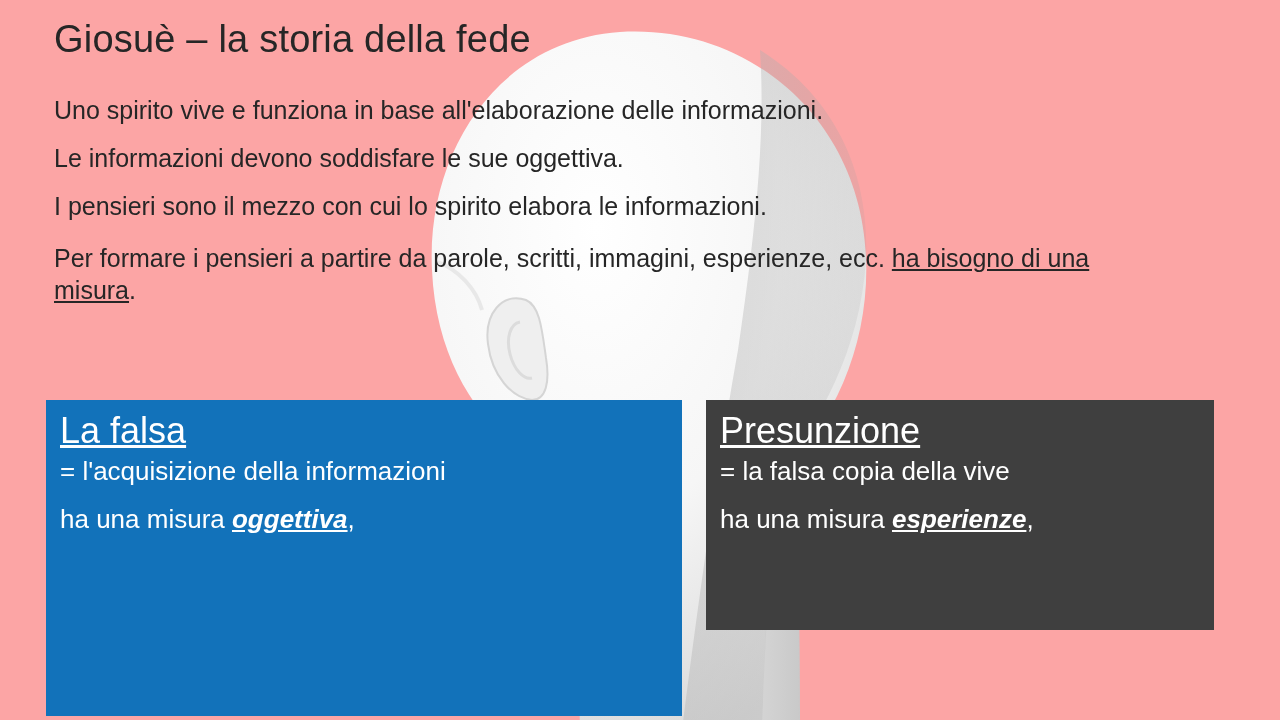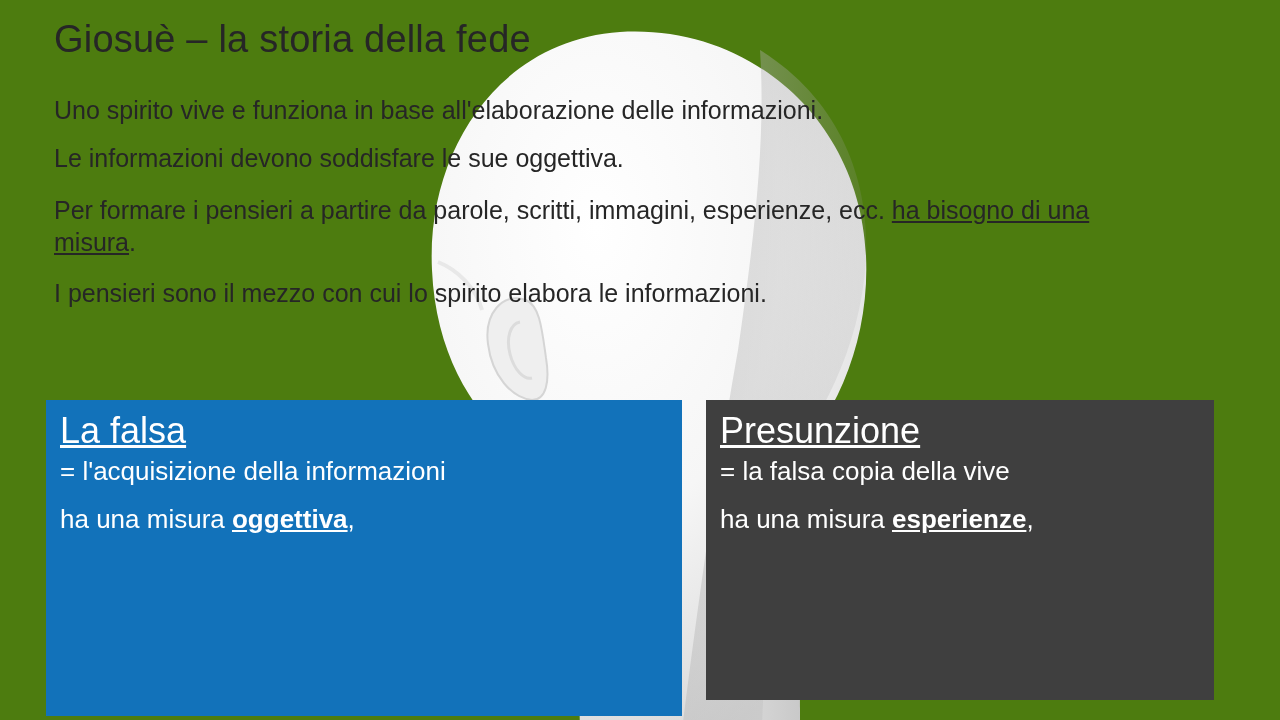--- a/index.html
+++ b/index.html
@@ -10,21 +10,21 @@
     width: 1280px;
     height: 720px;
     background: #ffffff;
     font-family: "Liberation Sans", sans-serif;
     overflow: hidden;
   }
   .slide {
     position: relative;
     width: 1280px;
     height: 720px;
-    background: #4d7c0f;
+    background: #fca5a5;
     overflow: hidden;
   }
 
   
   .bg-art {
     position: absolute;
     left: 330px;
     top: -30px;
     width: 620px;
     height: 760px;
@@ -68,40 +68,41 @@
     left: 46px;
     top: 400px;
     width: 636px;
     height: 316px;
     background: #1272ba;
   }
   .box-grey {
     left: 706px;
     top: 400px;
     width: 508px;
-    height: 300px;
+    height: 230px;
     background: #3f3f3f;
   }
   .box-title {
     font-size: 36px;
     color: #ffffff;
     text-decoration: underline;
     line-height: 1.05;
     margin: 0 0 8px 0;
     display: inline-block;
   }
   .box-line {
     font-size: 26px;
     color: #ffffff;
     line-height: 1.0;
     margin-bottom: 22px;
   }
   .box-line b {
     font-weight: bold;
     text-decoration: underline;
+    font-style: italic;
   }
 </style>
 </head>
 <body>
 
 <div class="slide">
 
   <svg class="bg-art" viewBox="0 0 620 760" xmlns="http://www.w3.org/2000/svg">
     <defs>
       <radialGradient id="headGrad" cx="38%" cy="28%" r="78%">
@@ -138,22 +139,22 @@
     <path d="M108 292 C128 300 146 318 152 340" fill="none" stroke="#e8e8e8" stroke-width="4"></path>
 
     <path d="M200 470 C232 500 250 540 252 588 L248 600 C236 548 214 508 190 486 Z" fill="#e6e6e6"></path>
   </svg>
 
   <div class="title">Giosuè – la storia della fede</div>
 
   <div class="body-lines">
     <div class="body-line">Uno spirito vive e funziona in base all'elaborazione delle informazioni.</div>
     <div class="body-line">Le informazioni devono soddisfare le sue oggettiva.</div>
+    <div class="body-line">I pensieri sono il mezzo con cui lo spirito elabora le informazioni.</div>
     <div class="body-line wrap"><span>Per formare i pensieri a partire da parole, scritti, immagini, esperienze, ecc. </span><span class="u">ha bisogno di una misura</span><span>.</span></div>
-    <div class="body-line">I pensieri sono il mezzo con cui lo spirito elabora le informazioni.</div>
   </div>
 
   <div class="box box-blue">
     <div class="box-title">La falsa</div>
     <div class="box-line">= l'acquisizione della informazioni</div>
     <div class="box-line"><span>ha una misura </span><b>oggettiva</b><span>,</span></div>
   </div>
 
   <div class="box box-grey">
     <div class="box-title">Presunzione</div>

